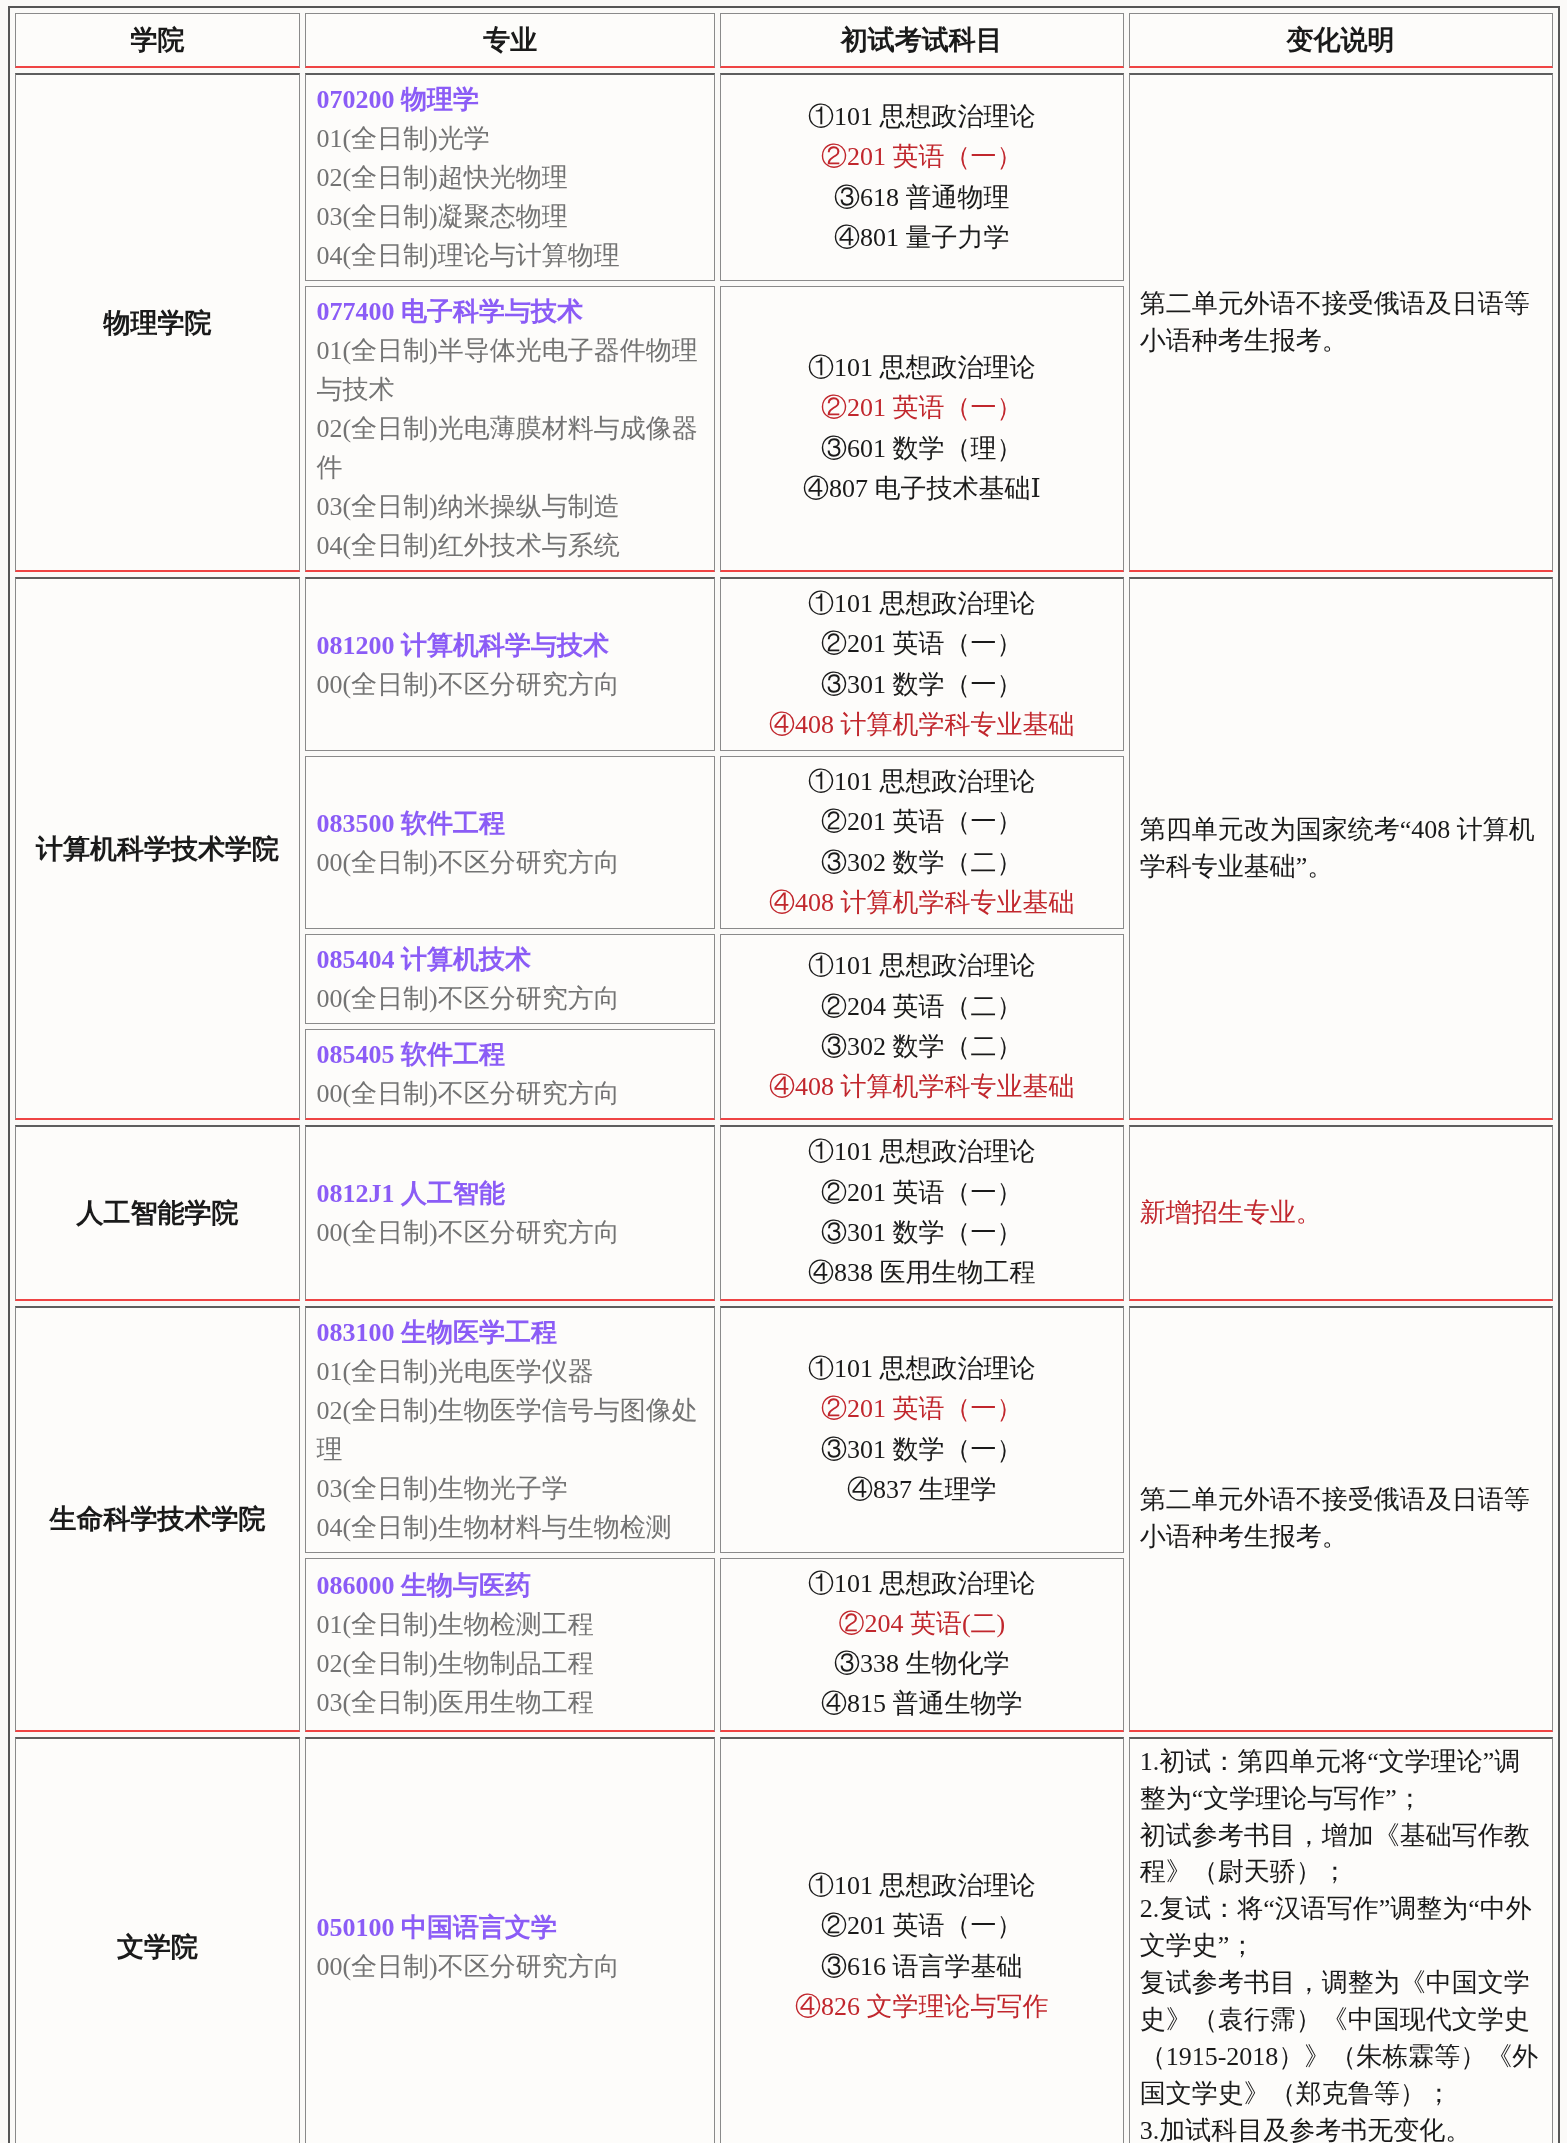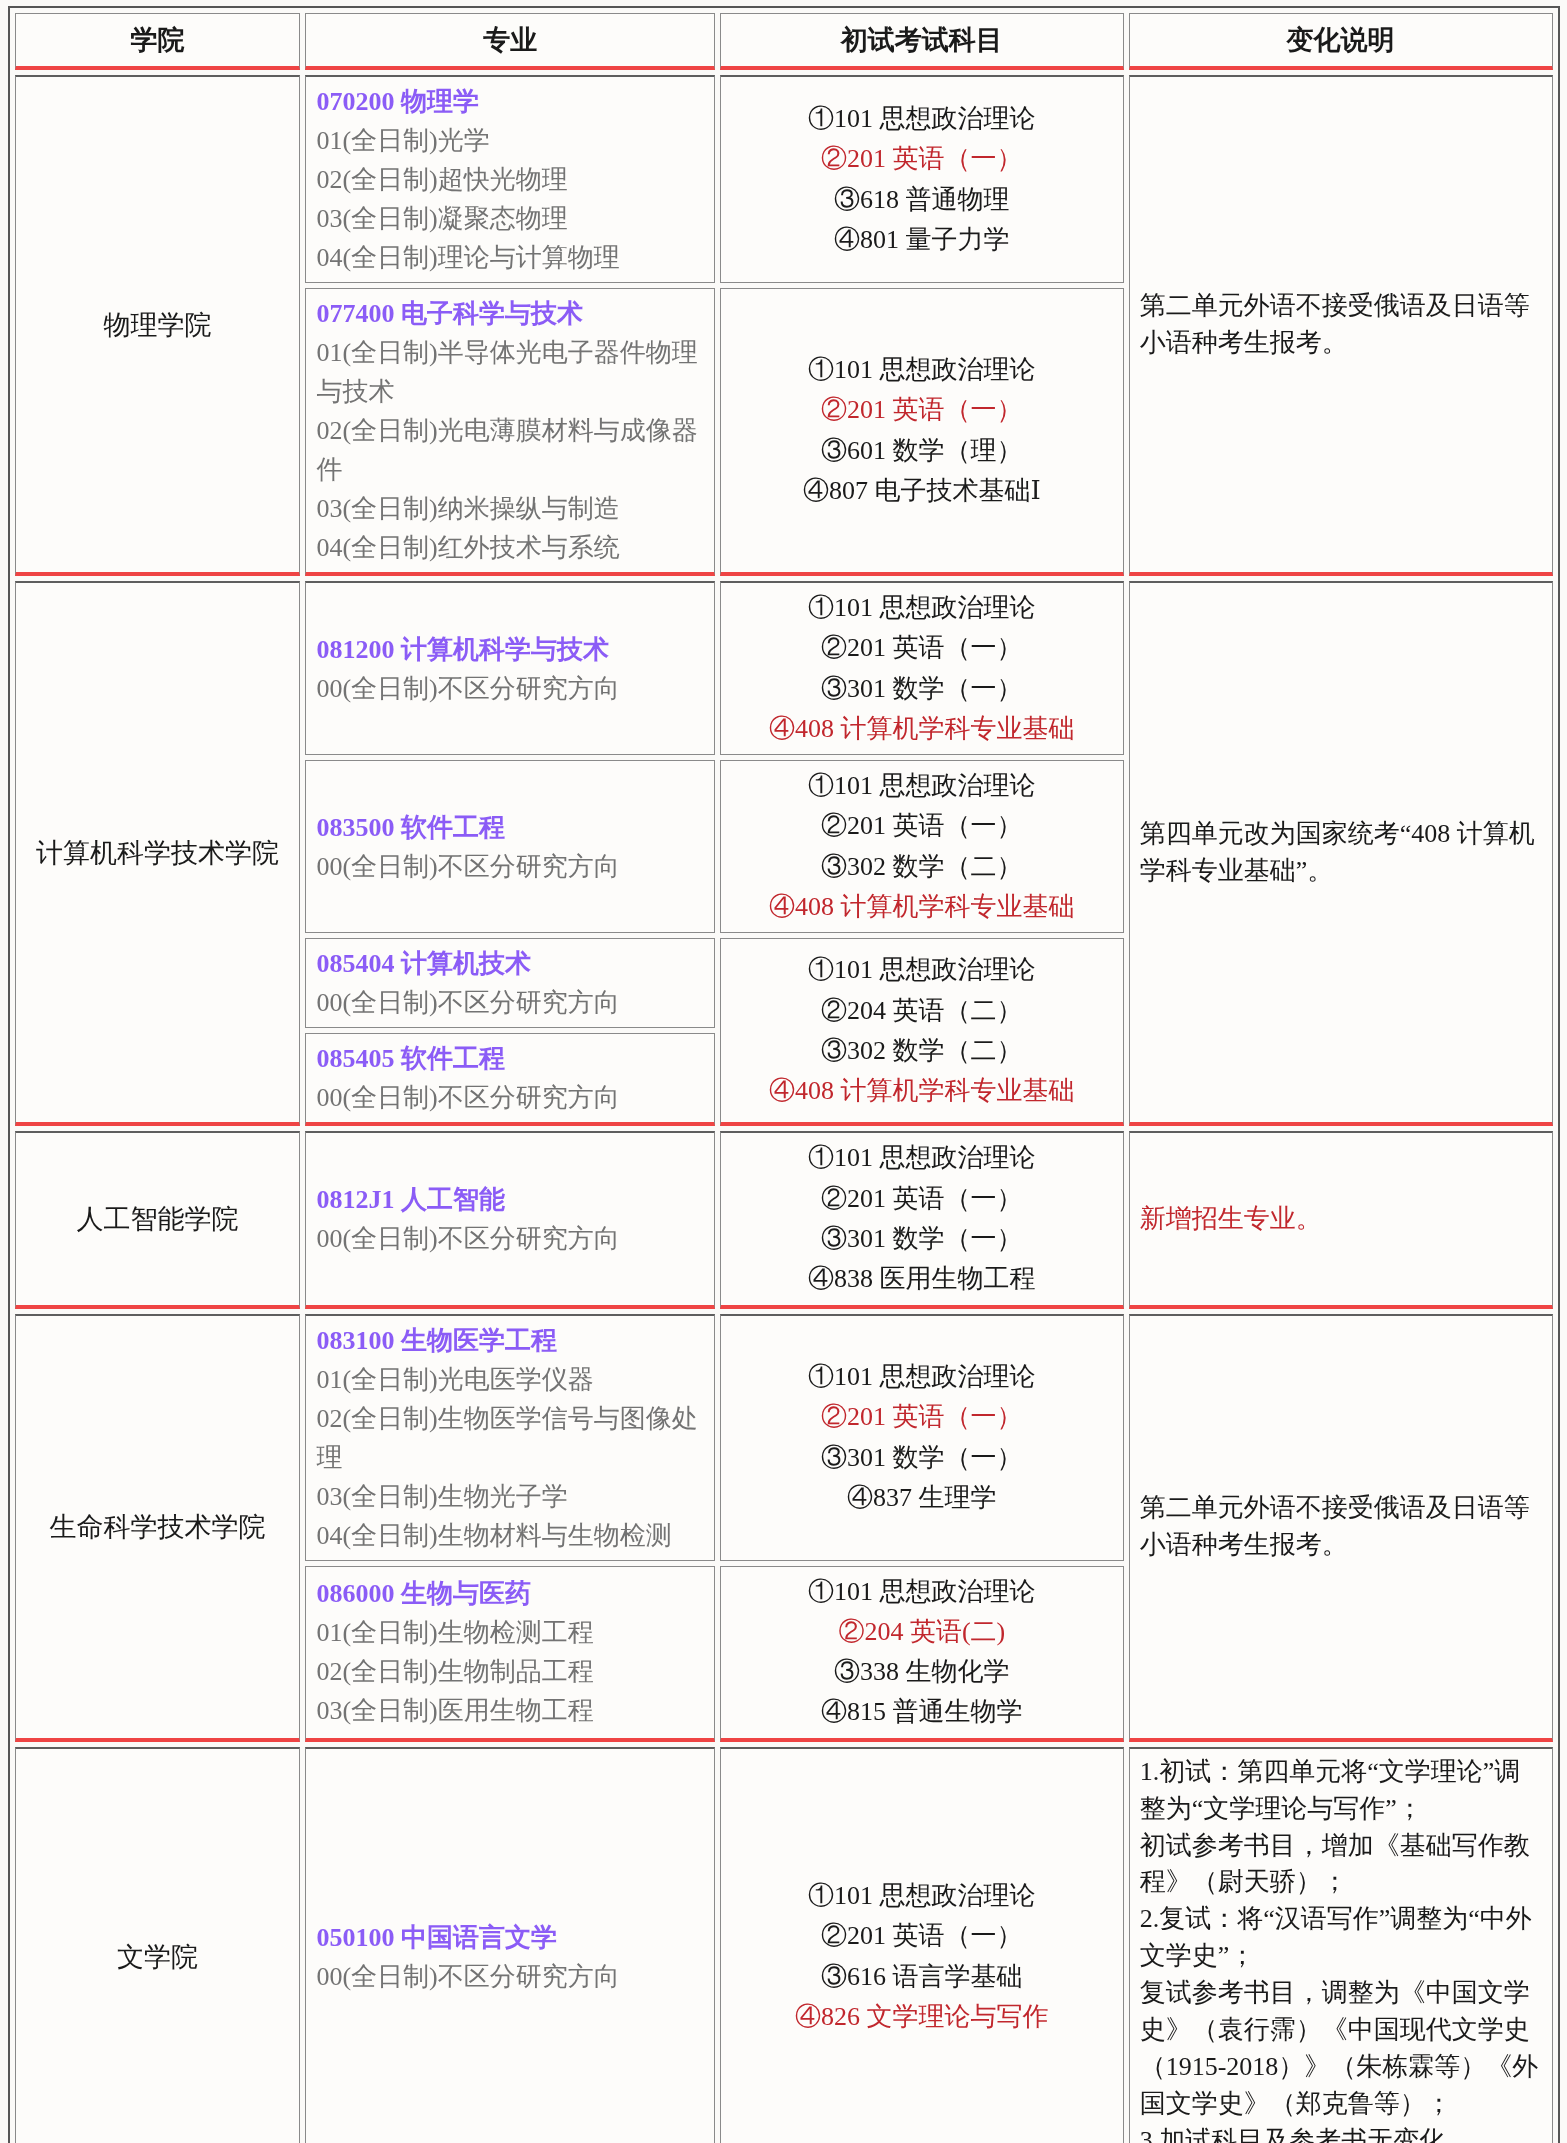--- a/index.html
+++ b/index.html
@@ -3,29 +3,29 @@
 <meta charset="utf-8">
 <style>
   html,body{margin:0;padding:0;background:#fbfaf8;}
   body{font-family:"Liberation Serif","DejaVu Serif",serif;color:#1a1a1a;}
   .wrap{width:1567px;margin:0 auto;}
   table{width:1552px;margin:6px auto;border-collapse:separate;border-spacing:5px;
         border:2px solid #565656;table-layout:fixed;background:#fbfaf8;}
   col.c1{width:282px}col.c2{width:404px}col.c3{width:398px}col.c4{width:418px}
   th,td{border:1px solid #8a8a8a;background:#fdfcfa;vertical-align:middle;padding:5px 10px;}
   th{font-size:27px;font-weight:bold;text-align:center;padding:8px 4px;}
-  td.college{font-size:27px;text-align:center;}
+  td.college{font-size:27px;text-align:center;font-weight:bold;}
   td.major{font-size:26px;line-height:1.5;text-align:left;}
   .major-code{font-weight:bold;color:#8b5cf6;}
   .direction{color:#737373;}
   td.subjects{font-size:26px;line-height:1.55;text-align:center;}
   td.note{font-size:26px;line-height:1.42;text-align:left;}
   .red{color:#c1272d;}
   .sec-t{border-top:2px solid #5e5e5e;}
-  .sec-b{border-bottom:4px solid #ef4444;}
+  .sec-b{border-bottom:2px solid #ef4444;}
 </style>
 </head>
 <body>
 
 <div class="wrap">
   <table>
     <colgroup>
         <col class="c1">
         <col class="c2">
         <col class="c3">

